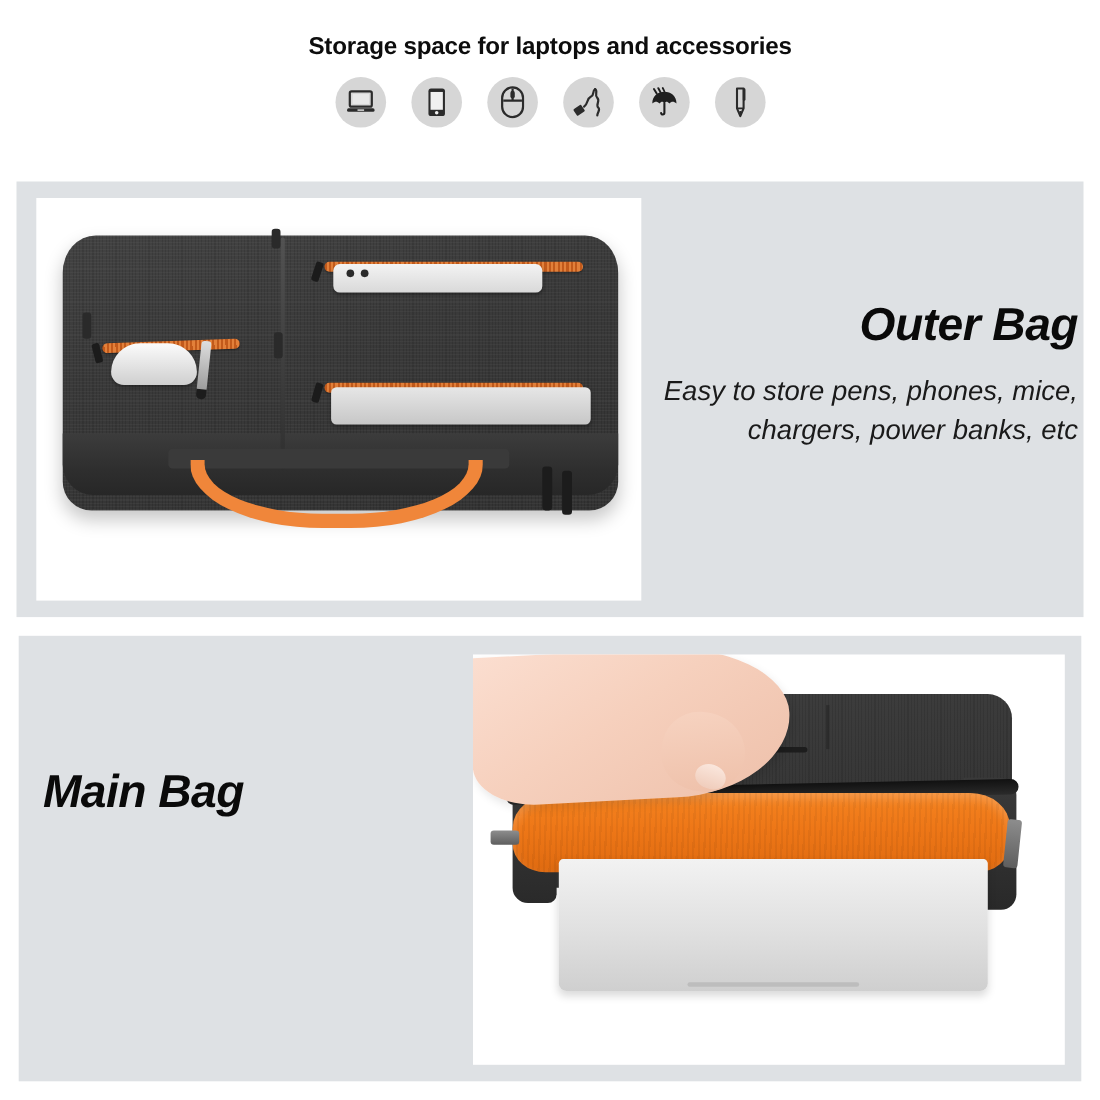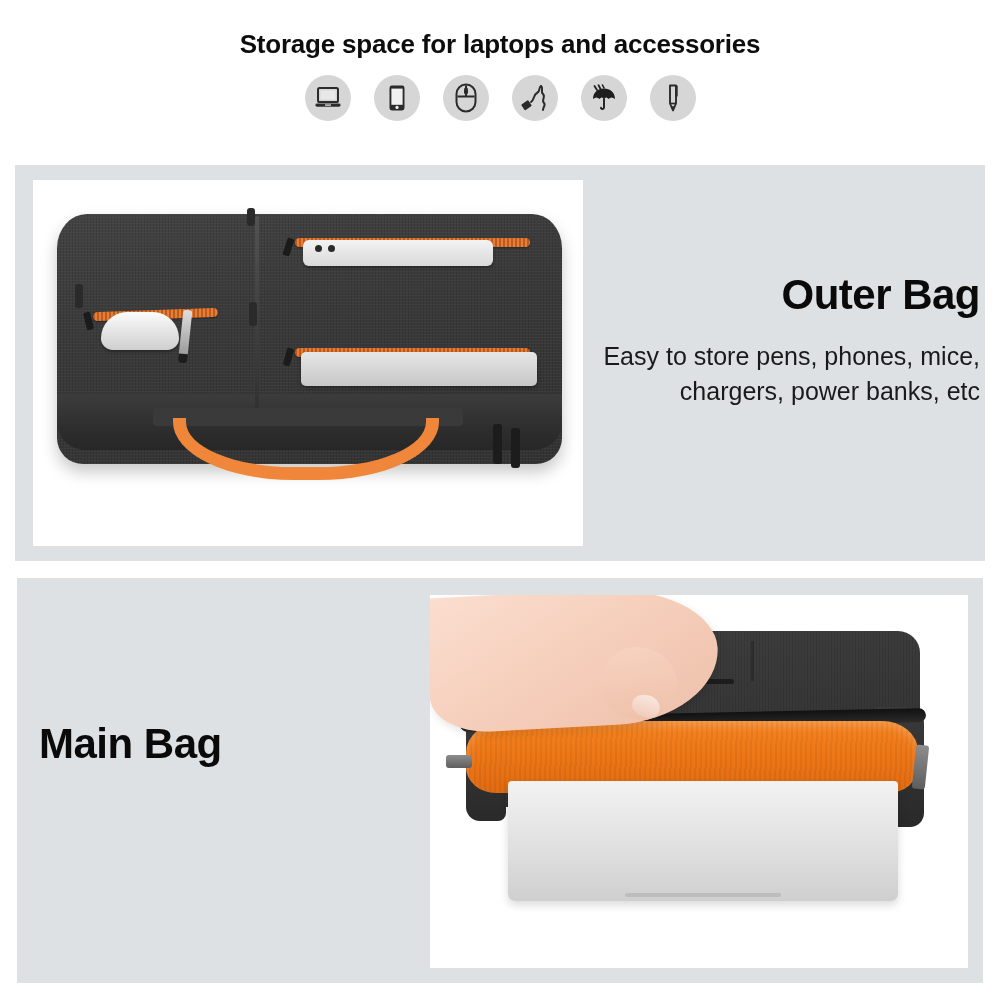--- a/index.html
+++ b/index.html
@@ -8,21 +8,21 @@
     background:#ffffff;
     font-family:"Liberation Sans", sans-serif;
     color:#111;
     position:relative;
     overflow:hidden;
   }
 
   
   .header { width:1000px; padding-top:30px; text-align:center; }
   .header-title {
-    font-size:26px;
+    font-size:22px;
     font-weight:bold;
     letter-spacing:-0.2px;
     color:#0d0d0d;
     line-height:1.1;
   }
 
   .icon-row {
     margin-top:16px;
     display:flex;
     justify-content:center;
@@ -54,23 +54,23 @@
   }
   .photo {
     position:absolute;
     background:#ffffff;
     overflow:hidden;
   }
   .photo-top { left:18px; top:15px; width:550px; height:366px; }
   .photo-bottom { left:413px; top:17px; width:538px; height:373px; }
 
   
-  .copy { position:absolute; }
+  .copy { position:absolute;font-style:italic; }
   .copy-right { left:575px; top:108px; width:390px; text-align:right; }
-  .copy-left  { left:22px;  top:120px; width:370px; text-align:left;margin-top:24px; }
+  .copy-left  { left:22px;  top:120px; width:370px; text-align:left; }
 
   .copy h2 {
     font-size:42px;
     font-weight:bold;
     color:#0a0a0a;
     letter-spacing:-0.5px;
     line-height:1.05;
   }
   .copy p {
     margin-top:22px;

